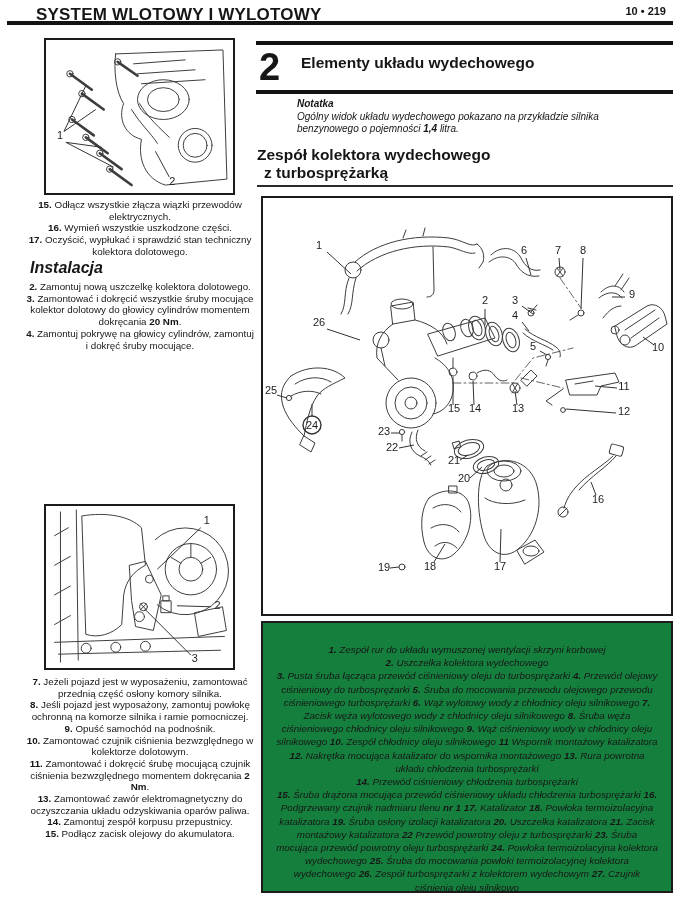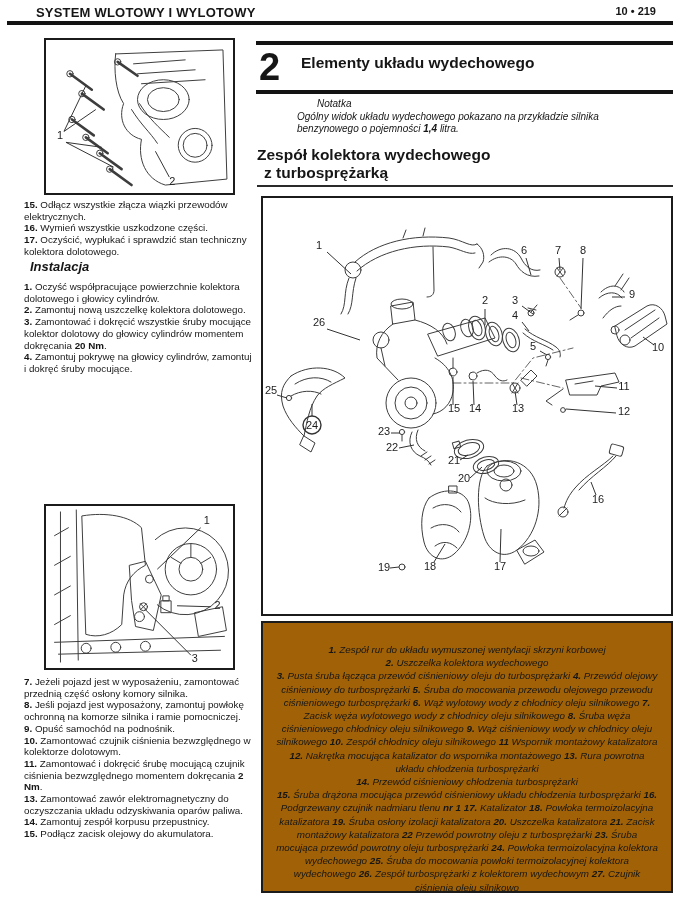--- a/index.html
+++ b/index.html
@@ -1,44 +1,44 @@
 <!DOCTYPE html>
 <html><head>
 <meta charset="utf-8">
 <style>
   html,body{margin:0;padding:0;}
   body{width:680px;height:899px;background:#e8e8e6;font-family:"Liberation Sans",sans-serif;color:#161616;}
   #page{position:relative;width:680px;height:899px;background:#ffffff;overflow:hidden;}
 
   
-  .hdr-left{position:absolute;top:5px;left:36px;font-weight:bold;font-size:13px;letter-spacing:.2px;}
-  .hdr-right{position:absolute;top:5px;right:24px;font-weight:bold;font-size:11px;}
+  .hdr-left{position:absolute;top:5px;left:36px;font-weight:bold;font-size:17px;letter-spacing:.2px;}
+  .hdr-right{position:absolute;top:5px;right:14px;font-weight:bold;font-size:11px;}
   .hdr-rule{position:absolute;top:21px;left:7px;width:666px;height:4px;background:#131313;}
 
   
   .figbox{position:absolute;border:2px solid #1b1b1b;background:#fff;box-sizing:border-box;}
   .fig1{left:44px;top:38px;width:191px;height:157px;}
   .fig2{left:44px;top:504px;width:191px;height:166px;}
-  .steps{position:absolute;left:24px;width:232px;font-size:9.8px;line-height:11.7px;text-align:left;}
+  .steps{position:absolute;left:24px;width:232px;font-size:9.8px;line-height:11.7px;text-align:center;}
   .stepsA{top:199px;}
   .stepsB{top:281px;}
   .stepsC{top:676px;}
   .step b{font-weight:bold;}
-  .install-h{position:absolute;left:30px;top:259px;font-size:13px;font-weight:bold;font-style:italic;}
+  .install-h{position:absolute;left:30px;top:259px;font-size:16px;font-weight:bold;font-style:italic;}
 
   
   .sec{position:absolute;left:256px;top:41px;width:417px;height:45px;border-top:4px solid #131313;border-bottom:4px solid #131313;box-sizing:content-box;}
   .sec-num{position:absolute;left:3px;top:1px;font-size:38px;font-weight:bold;line-height:42px;letter-spacing:-1px;}
   .sec-title{position:absolute;left:45px;top:9px;font-size:15.5px;font-weight:bold;text-align:center;}
   .note{position:absolute;left:297px;top:98px;width:366px;font-size:10px;line-height:12.6px;font-style:italic;}
-  .note-label{font-weight:normal;display:block;margin-left:20px;}
+  .note-label{font-weight:bold;display:block;}
   .subhead{position:absolute;left:257px;top:146px;width:416px;font-size:15.5px;font-weight:bold;line-height:18px;border-bottom:2px solid #2a2a2a;padding-bottom:3px;box-sizing:border-box;}
   .subhead .l2{padding-left:7px;}
   .diagram-box{position:absolute;left:261px;top:196px;width:412px;height:420px;border:2px solid #1b1b1b;box-sizing:border-box;background:#fff;}
-  .legend-box{position:absolute;left:261px;top:621px;width:412px;height:272px;border:2px solid #1b1b1b;box-sizing:border-box;background:#a16207;font-size:9.8px;line-height:13.2px;font-style:italic;text-align:center;padding:20px 12px 0 12px;}
+  .legend-box{position:absolute;left:261px;top:621px;width:412px;height:272px;border:2px solid #1b1b1b;box-sizing:border-box;background:#15803d;font-size:9.8px;line-height:13.2px;font-style:italic;text-align:center;padding:20px 12px 0 12px;}
   .legend-box b{font-weight:bold;}
   .legend-item.blk{display:block;}
 
   
   svg{display:block;}
   .art{stroke:#3d3d3d;fill:none;stroke-width:1;stroke-linecap:round;stroke-linejoin:round;}
   .art .dash{stroke-dasharray:8 3 2 3;stroke-width:.8;}
   .leader{stroke:#333;stroke-width:1;}
   .callout{font-family:"Liberation Sans",sans-serif;font-size:11px;fill:#1d1d1d;text-anchor:middle;}
   .callout-ring{fill:none;stroke:#333;stroke-width:1.4;}
@@ -89,21 +89,20 @@
 
   <div class="steps stepsA">
       <div class="step"><b>15. </b><span>Odłącz wszystkie złącza wiązki przewodów elektrycznych.</span></div>
       <div class="step"><b>16. </b><span>Wymień wszystkie uszkodzone części.</span></div>
       <div class="step"><b>17. </b><span>Oczyścić, wypłukać i sprawdzić stan techniczny kolektora dolotowego.</span></div>
     </div>
 
   <div class="install-h">Instalacja</div>
 
   <div class="steps stepsB">
-      <div class="step"><b>1. </b><span>Oczyść współpracujące powierzchnie kolektora dolotowego i głowicy cylindrów.</span></div>
       <div class="step"><b>2. </b><span>Zamontuj nową uszczelkę kolektora dolotowego.</span></div>
       <div class="step"><b>3. </b><span>Zamontować i dokręcić wszystkie śruby mocujące kolektor dolotowy do głowicy cylindrów momentem dokręcania <b>20 Nm</b>.</span></div>
       <div class="step"><b>4. </b><span>Zamontuj pokrywę na głowicy cylindrów, zamontuj i dokręć śruby mocujące.</span></div>
     </div>
 
   <div class="figbox fig2">
     <svg width="187" height="162" viewBox="0 0 188 164">
       <g class="art">
         <path d="M14,6 L14,158 M30,4 L32,156"></path>
         <path d="M8,30 l14,-8 M8,60 l16,-9 M8,90 l16,-9 M8,120 l16,-9"></path>

